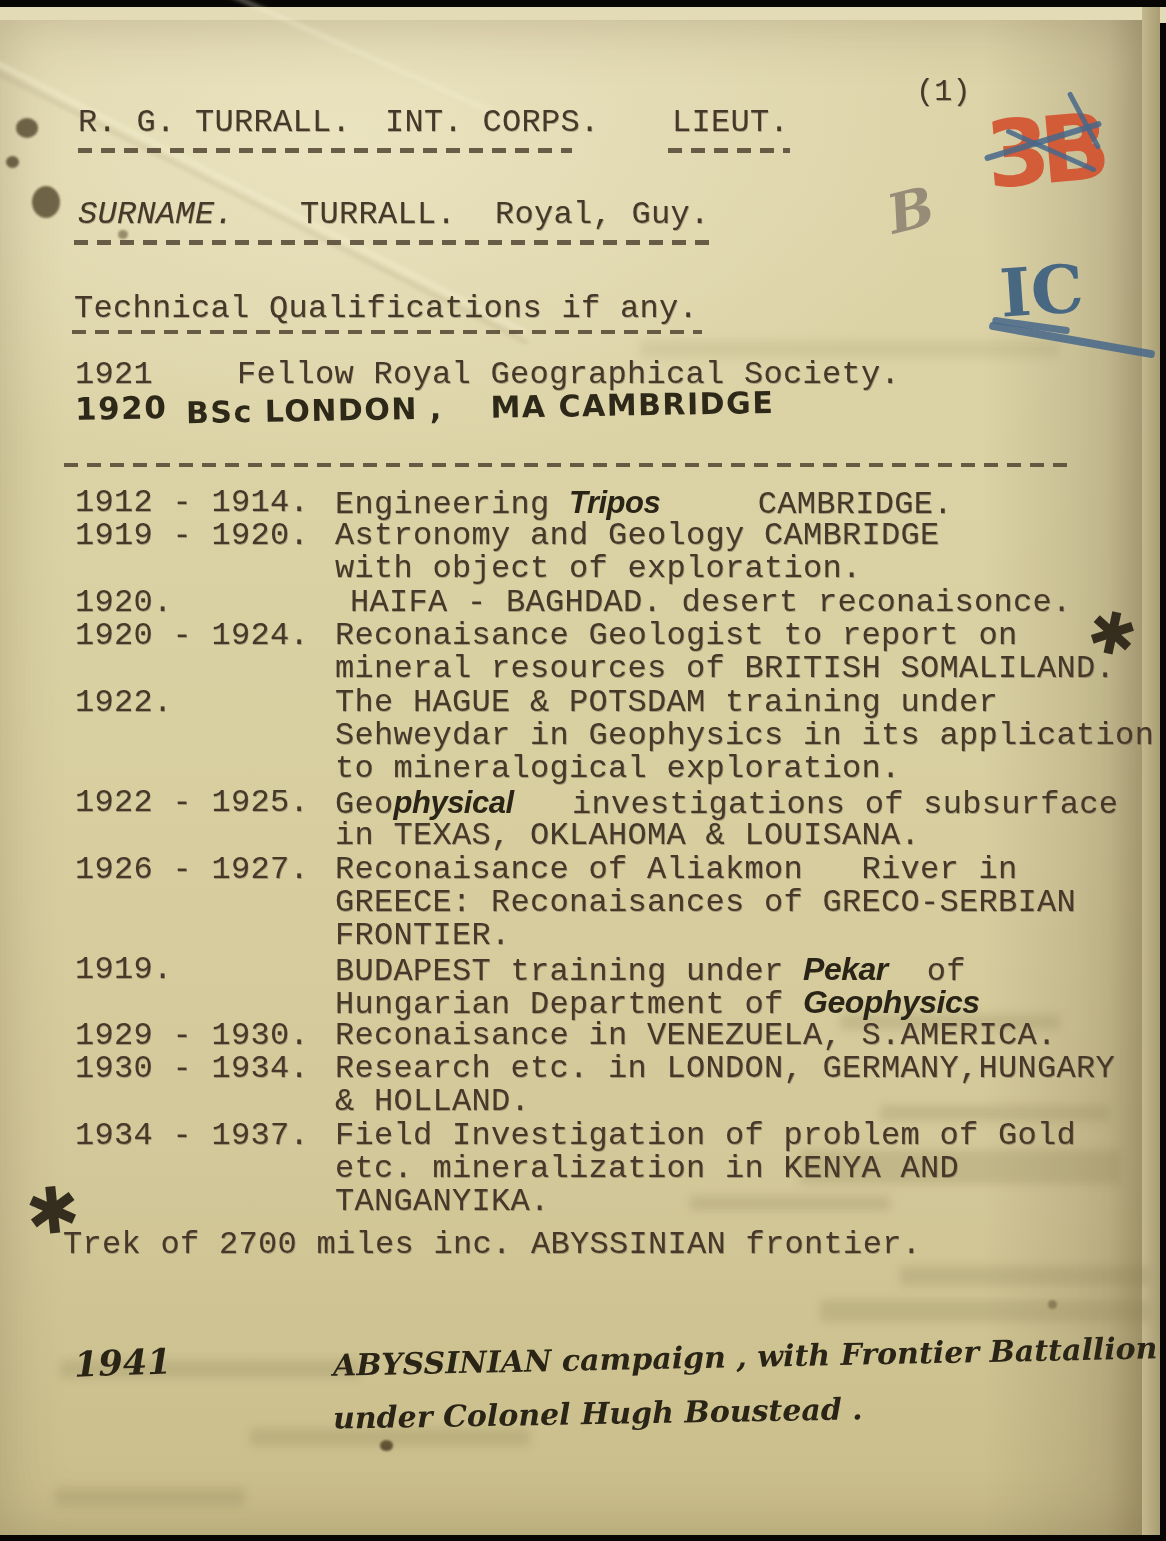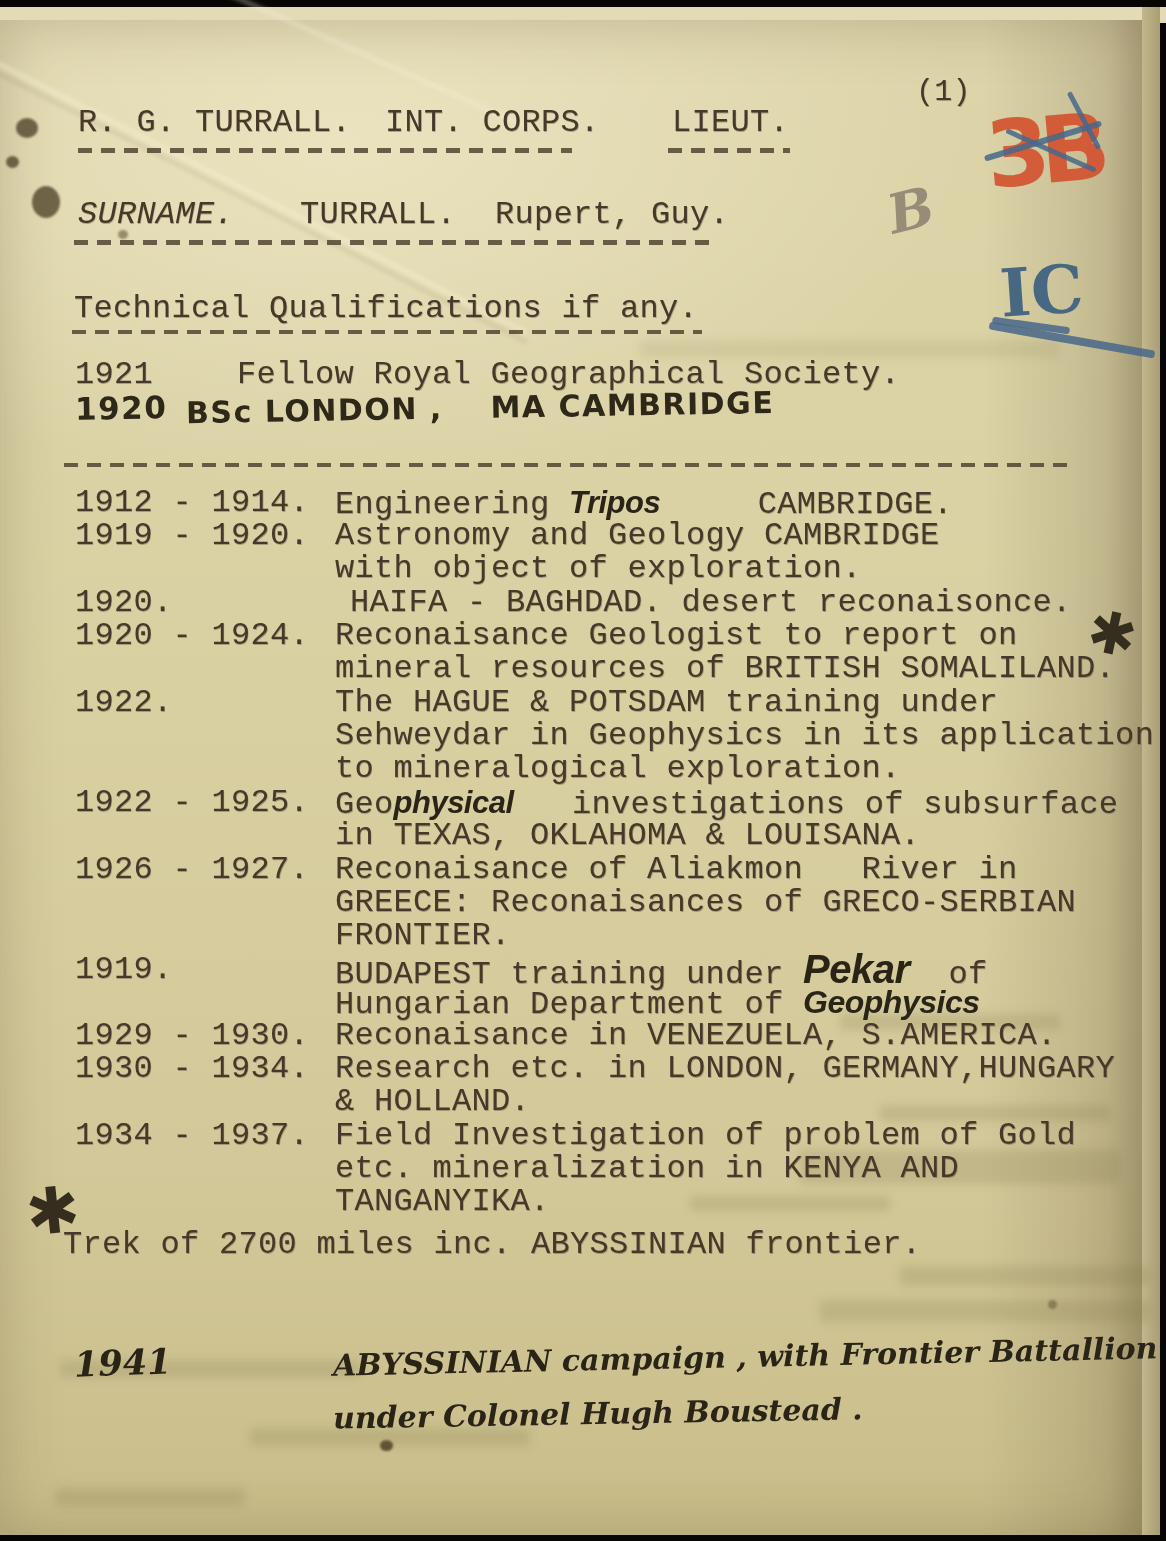--- a/index.html
+++ b/index.html
@@ -78,21 +78,21 @@
   <div class="blue-stroke" style="left:992px;top:322px;width:78px;height:7px;transform:rotate(8deg);"></div>
   <div class="blue-stroke" style="left:988px;top:336px;width:168px;height:8px;transform:rotate(10deg);"></div>
 
   <div class="t" style="left:78px;top:106px;">R. G. TURRALL.</div>
   <div class="t" style="left:385px;top:106px;">INT. CORPS.</div>
   <div class="t" style="left:672px;top:106px;">LIEUT.</div>
   <div class="dashes" style="left:78px;top:148px;width:494px;"></div>
   <div class="dashes" style="left:668px;top:148px;width:122px;"></div>
 
   <div class="t" style="left:78px;top:198px;font-style:italic;">SURNAME.</div>
-  <div class="t" style="left:300px;top:198px;">TURRALL.  Rupert, Guy.</div>
+  <div class="t" style="left:300px;top:198px;">TURRALL.  Royal, Guy.</div>
   <div class="dashes" style="left:74px;top:240px;width:644px;"></div>
 
   <div class="t" style="left:74px;top:292px;">Technical Qualifications if any.</div>
   <div class="dashes" style="left:72px;top:330px;width:630px;height:4px;"></div>
   <div class="t" style="left:75px;top:358px;">1921</div>
   <div class="t" style="left:205px;top:358px;margin-left:32px;">Fellow Royal Geographical Society.</div>
   <div class="hand-print" style="left:75px;top:390px;font-size:31px;transform:rotate(-1deg);">1920</div>
   <div class="hand-print" style="left:186px;top:390px;font-size:30px;transform:rotate(-1deg);">BSc LONDON ,    MA CAMBRIDGE</div>
 
   <div class="dashes" style="left:64px;top:463px;width:1004px;height:4px;"></div>
@@ -120,21 +120,21 @@
   <div class="t" style="left:75px;top:786px;">1922 - 1925.</div>
   <div class="t" style="left:335px;top:786px;"><span>Geo</span><span class="hand" style="font-size:31px;">physical</span><span>   investigations of subsurface</span></div>
   <div class="t" style="left:335px;top:819px;">in TEXAS, OKLAHOMA &amp; LOUISANA.</div>
 
   <div class="t" style="left:75px;top:853px;">1926 - 1927.</div>
   <div class="t" style="left:335px;top:853px;">Reconaisance of Aliakmon   River in</div>
   <div class="t" style="left:335px;top:886px;">GREECE: Reconaisances of GRECO-SERBIAN</div>
   <div class="t" style="left:335px;top:919px;">FRONTIER.</div>
 
   <div class="t" style="left:75px;top:953px;">1919.</div>
-  <div class="t" style="left:335px;top:953px;"><span>BUDAPEST training under </span><span class="hand" style="font-size:40px;text-align:right;">Pekar</span><span>  of</span></div>
+  <div class="t" style="left:335px;top:953px;"><span>BUDAPEST training under </span><span class="hand" style="font-size:32px;text-align:right;">Pekar</span><span>  of</span></div>
   <div class="t" style="left:335px;top:986px;"><span>Hungarian Department of </span><span class="hand" style="font-size:32px;">Geophysics</span></div>
 
   <div class="t" style="left:75px;top:1019px;">1929 - 1930.</div>
   <div class="t" style="left:335px;top:1019px;">Reconaisance in VENEZUELA, S.AMERICA.</div>
 
   <div class="t" style="left:75px;top:1052px;">1930 - 1934.</div>
   <div class="t" style="left:335px;top:1052px;">Research etc. in LONDON, GERMANY,HUNGARY</div>
   <div class="t" style="left:335px;top:1085px;">&amp; HOLLAND.</div>
 
   <div class="t" style="left:75px;top:1119px;">1934 - 1937.</div>

